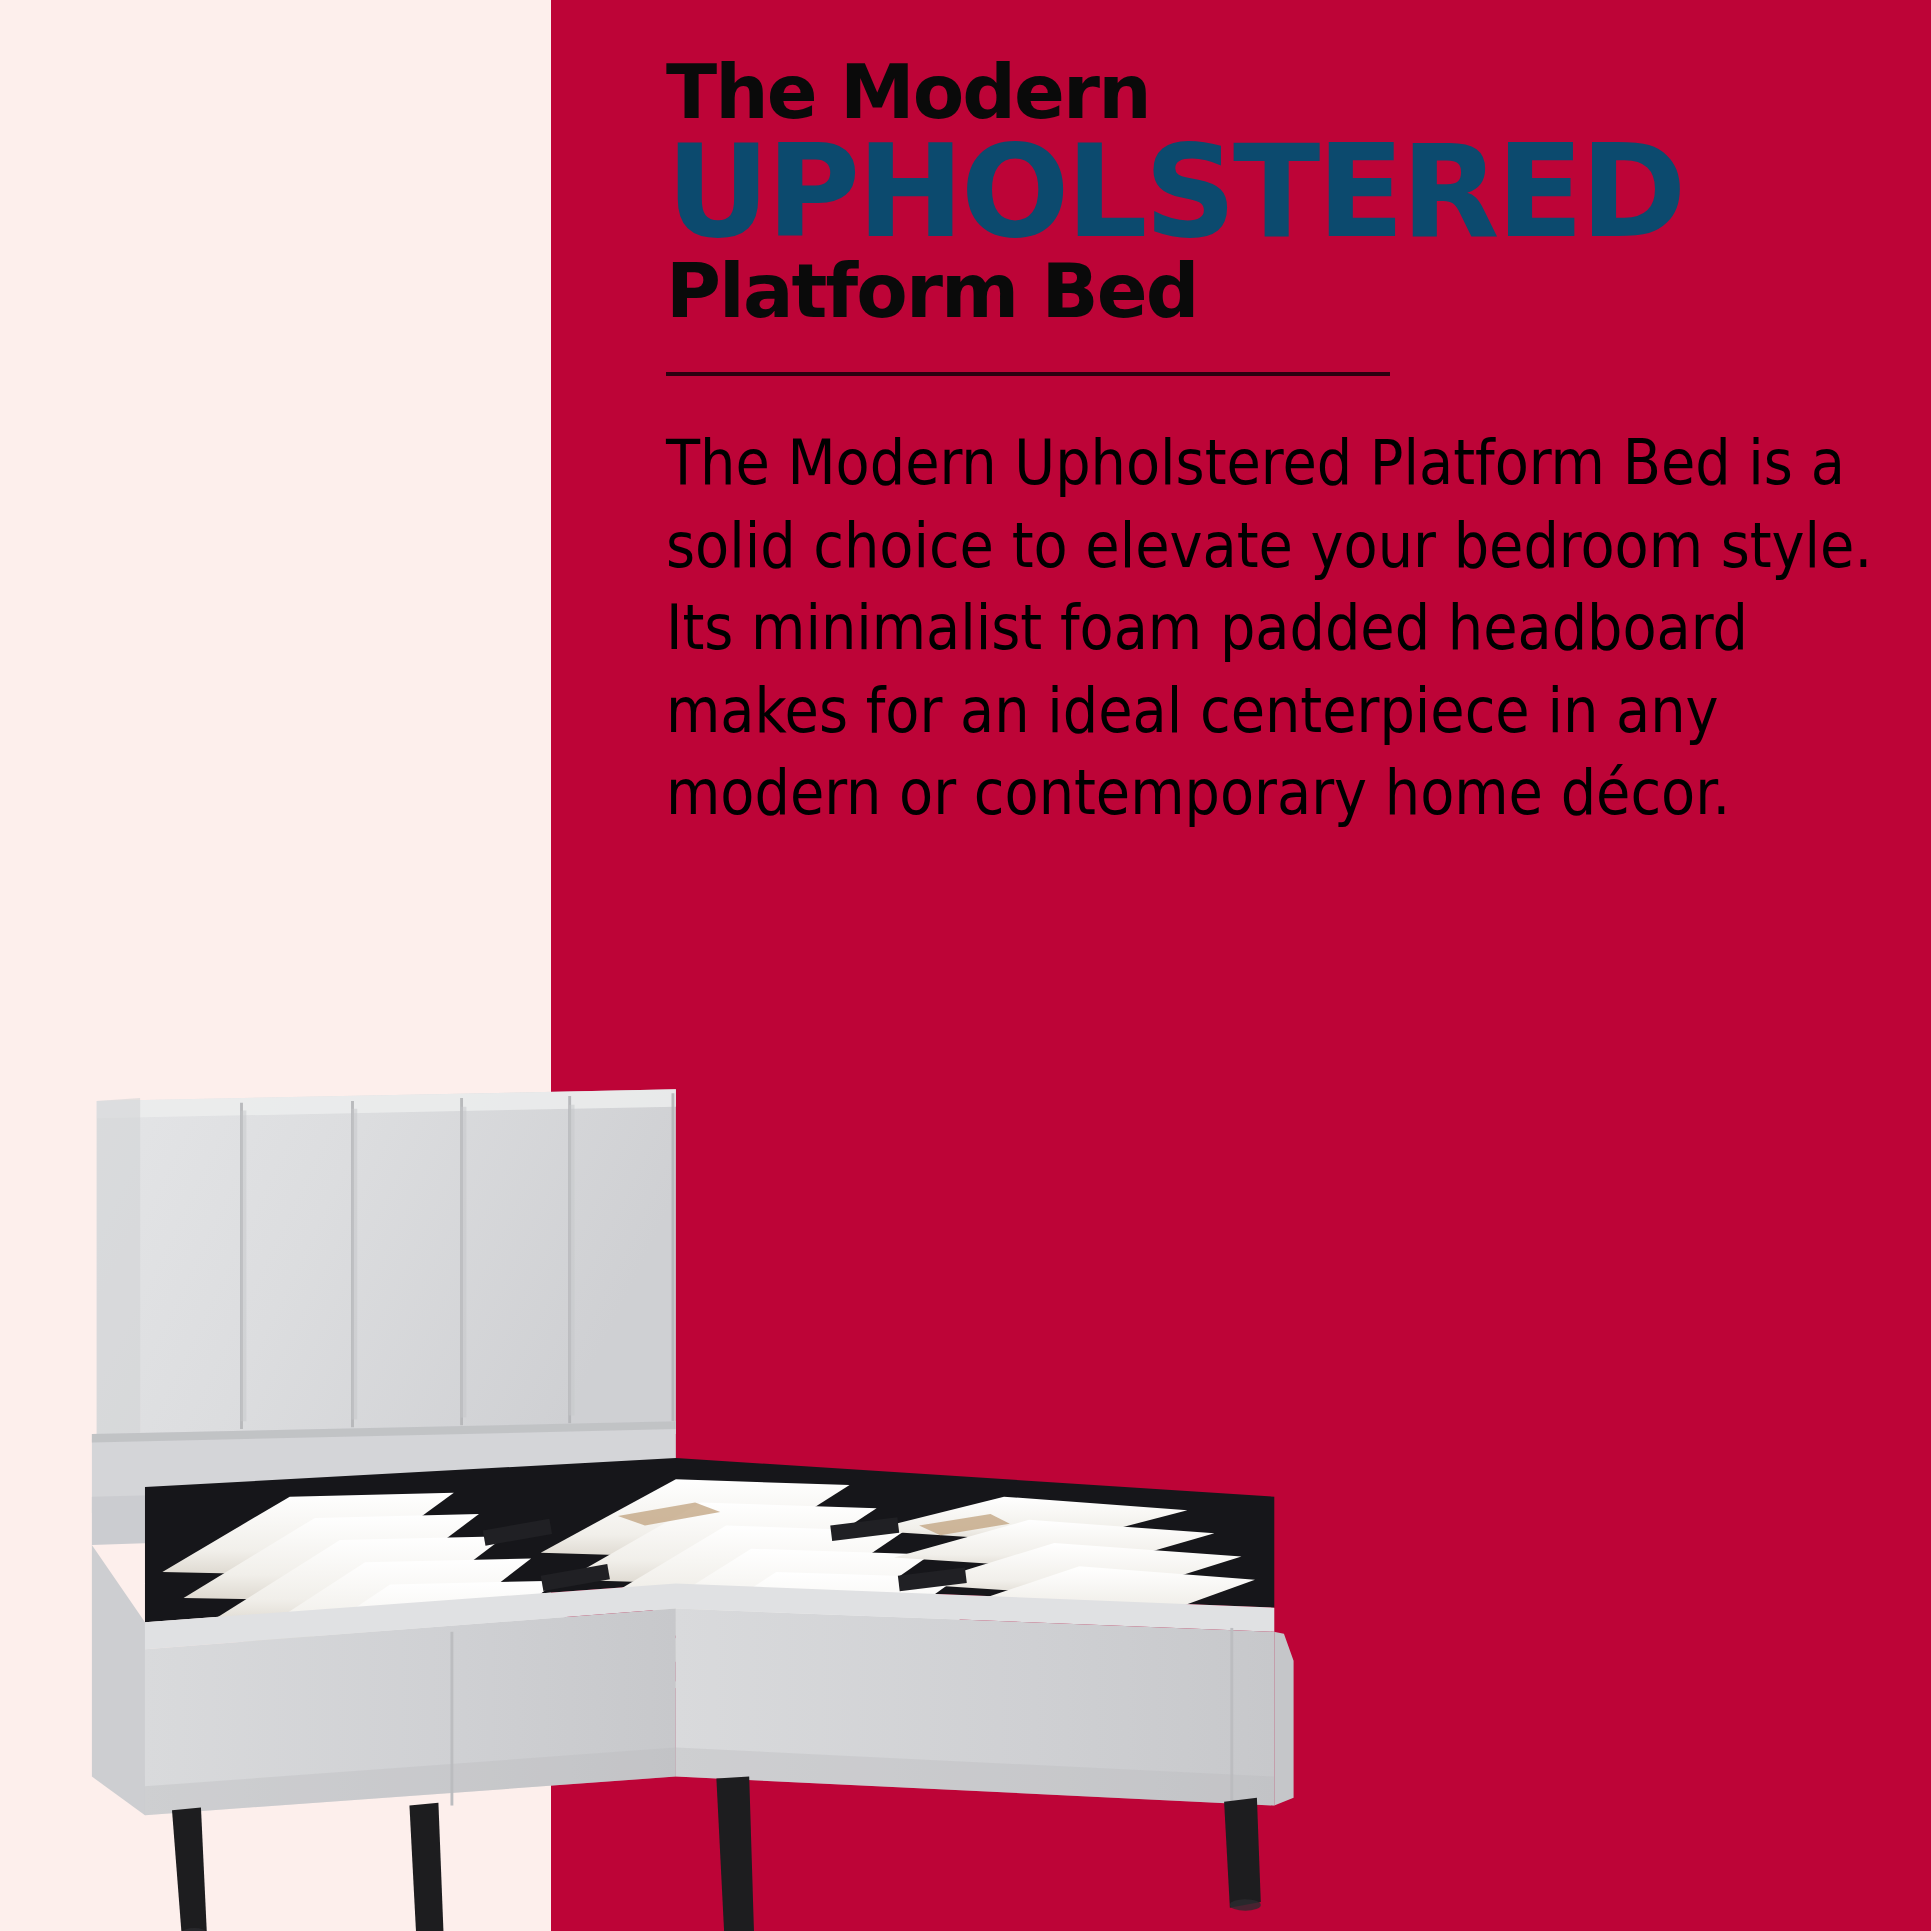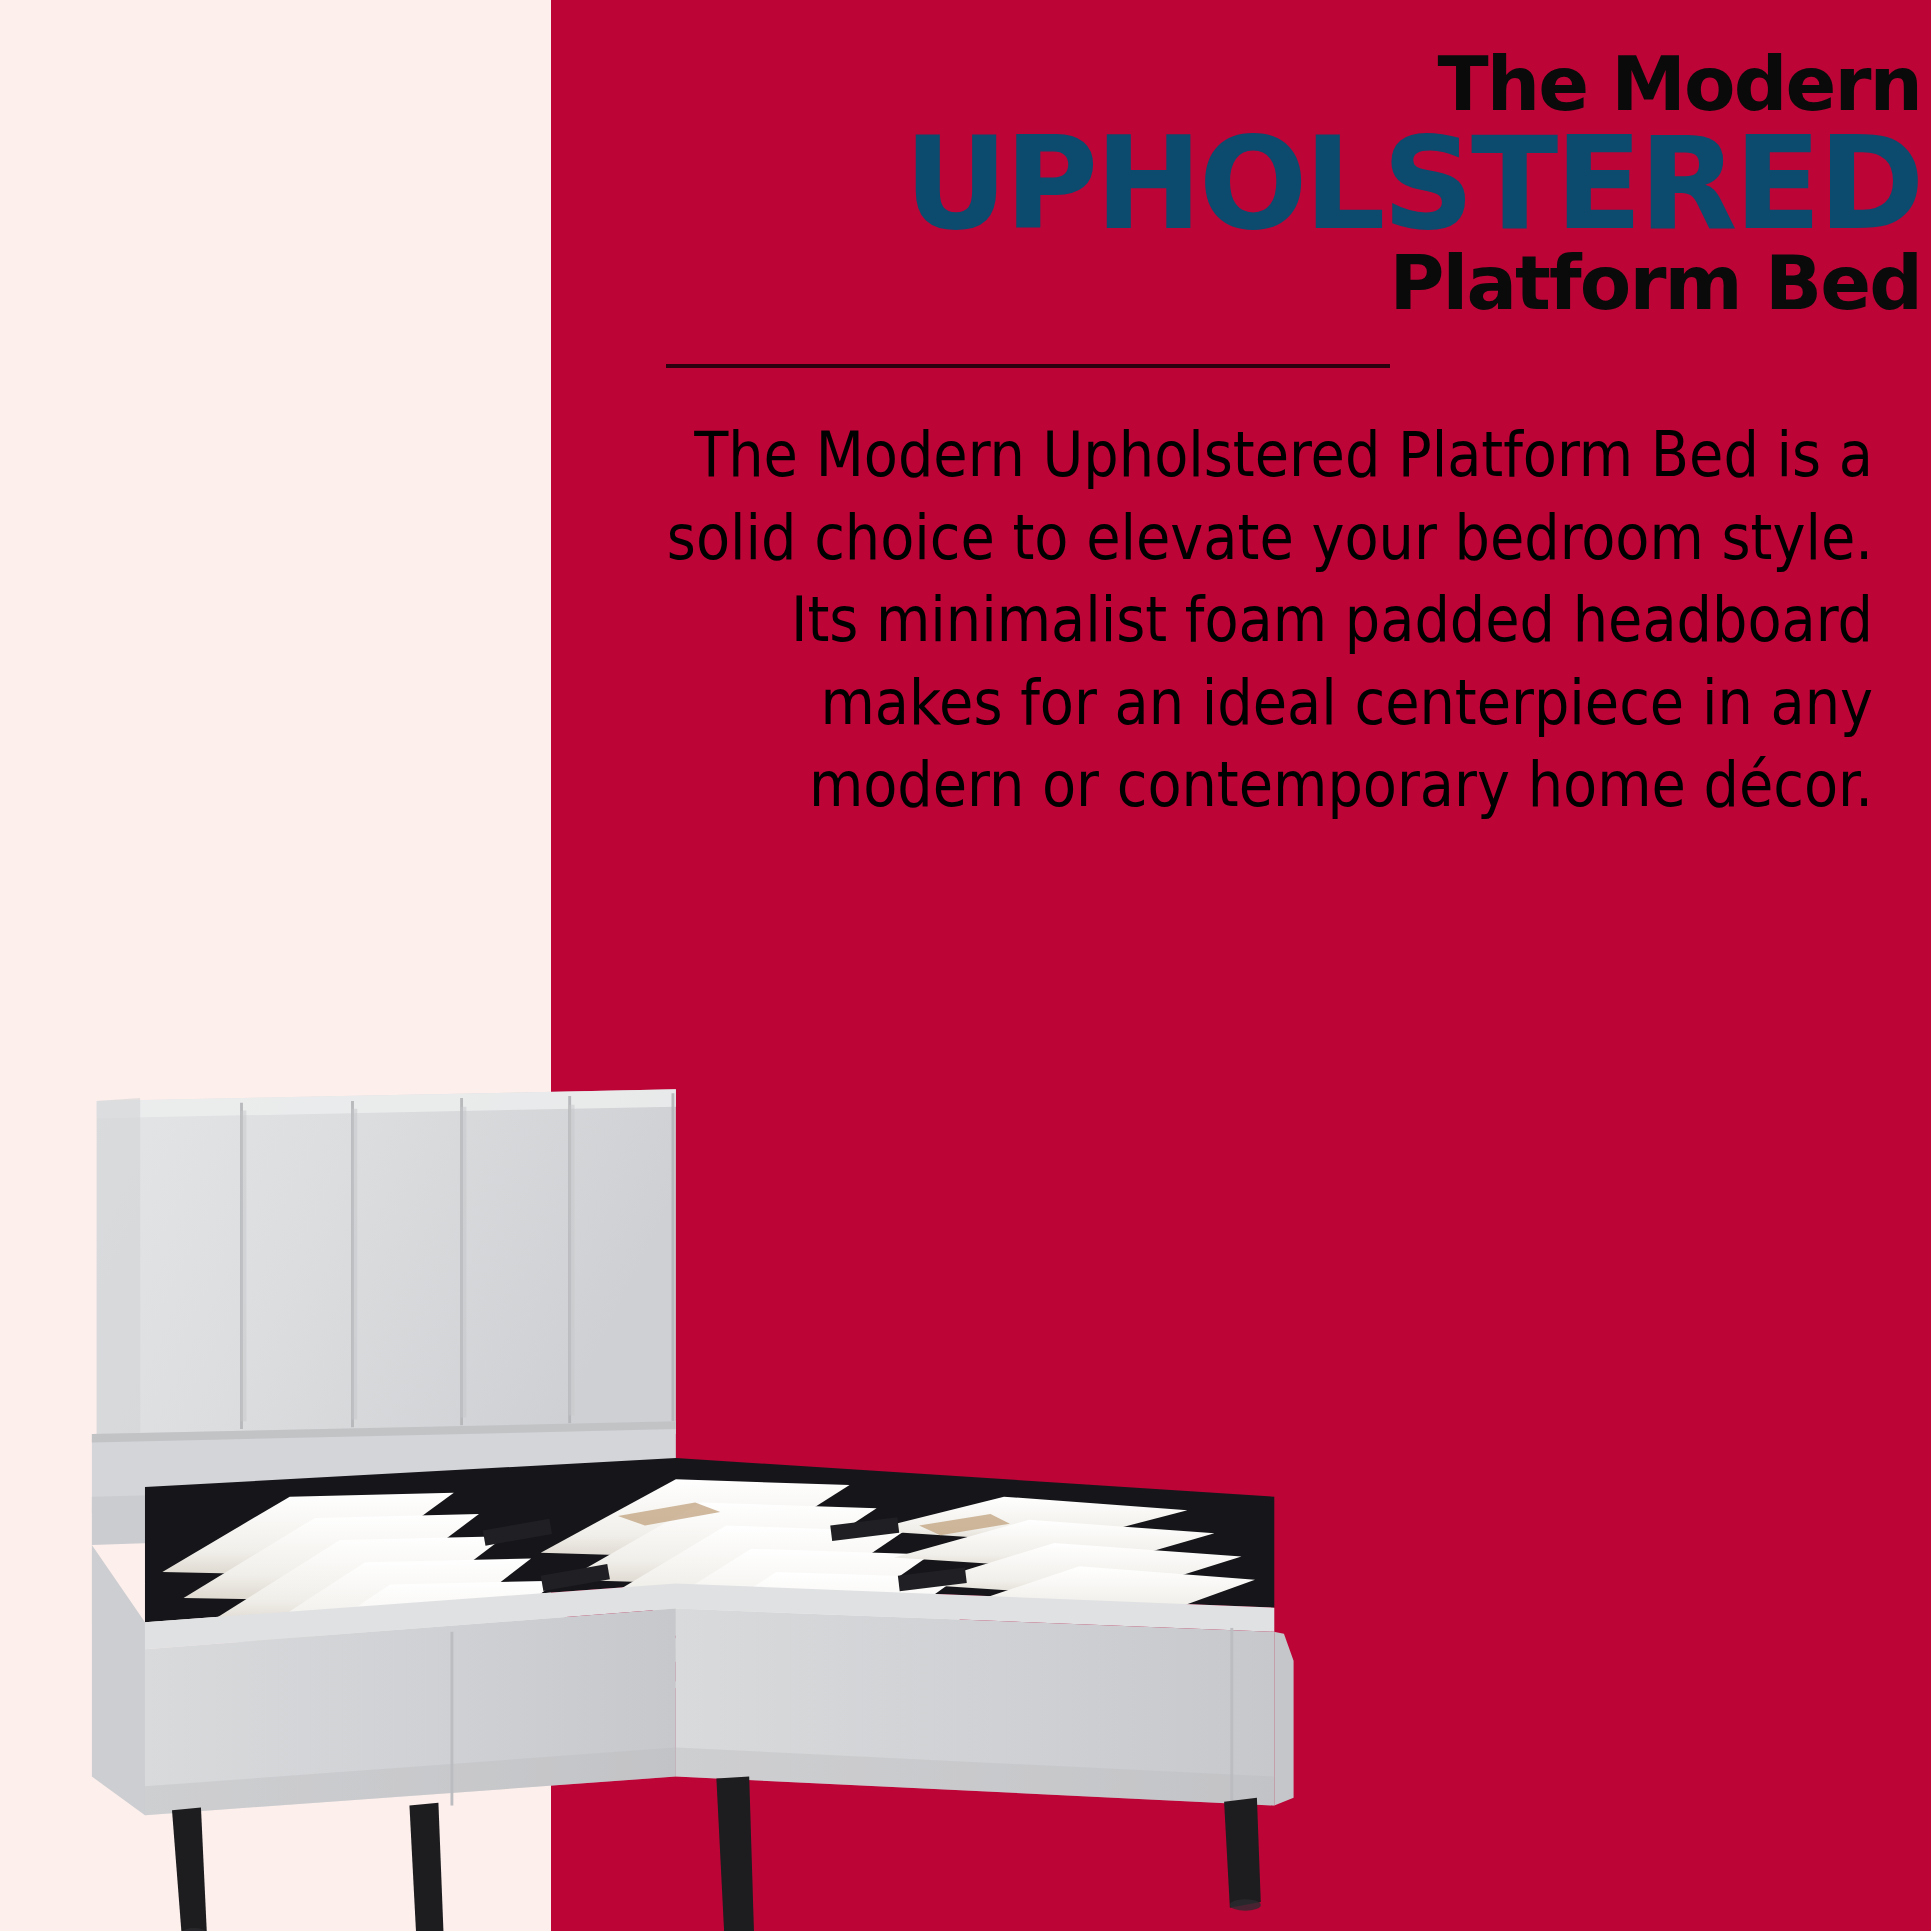--- a/index.html
+++ b/index.html
@@ -32,23 +32,22 @@
     left: 551px; top: 0;
     width: 1380px;
     height: 1931px;
     background: #bd0437;
   }
 
   
   .text-block {
     position: absolute;
     left: 666px;
-    top: 50px;
+    top: 58px;
     width: 1255px;
-    text-align: right;
   }
 
   .eyebrow {
     font-family: "DejaVu Sans", sans-serif;
     font-weight: 700;
     font-size: 75px;
     line-height: 0.93;
     letter-spacing: -1.9px;
     color: #0a0a0a;
     margin: 0;

